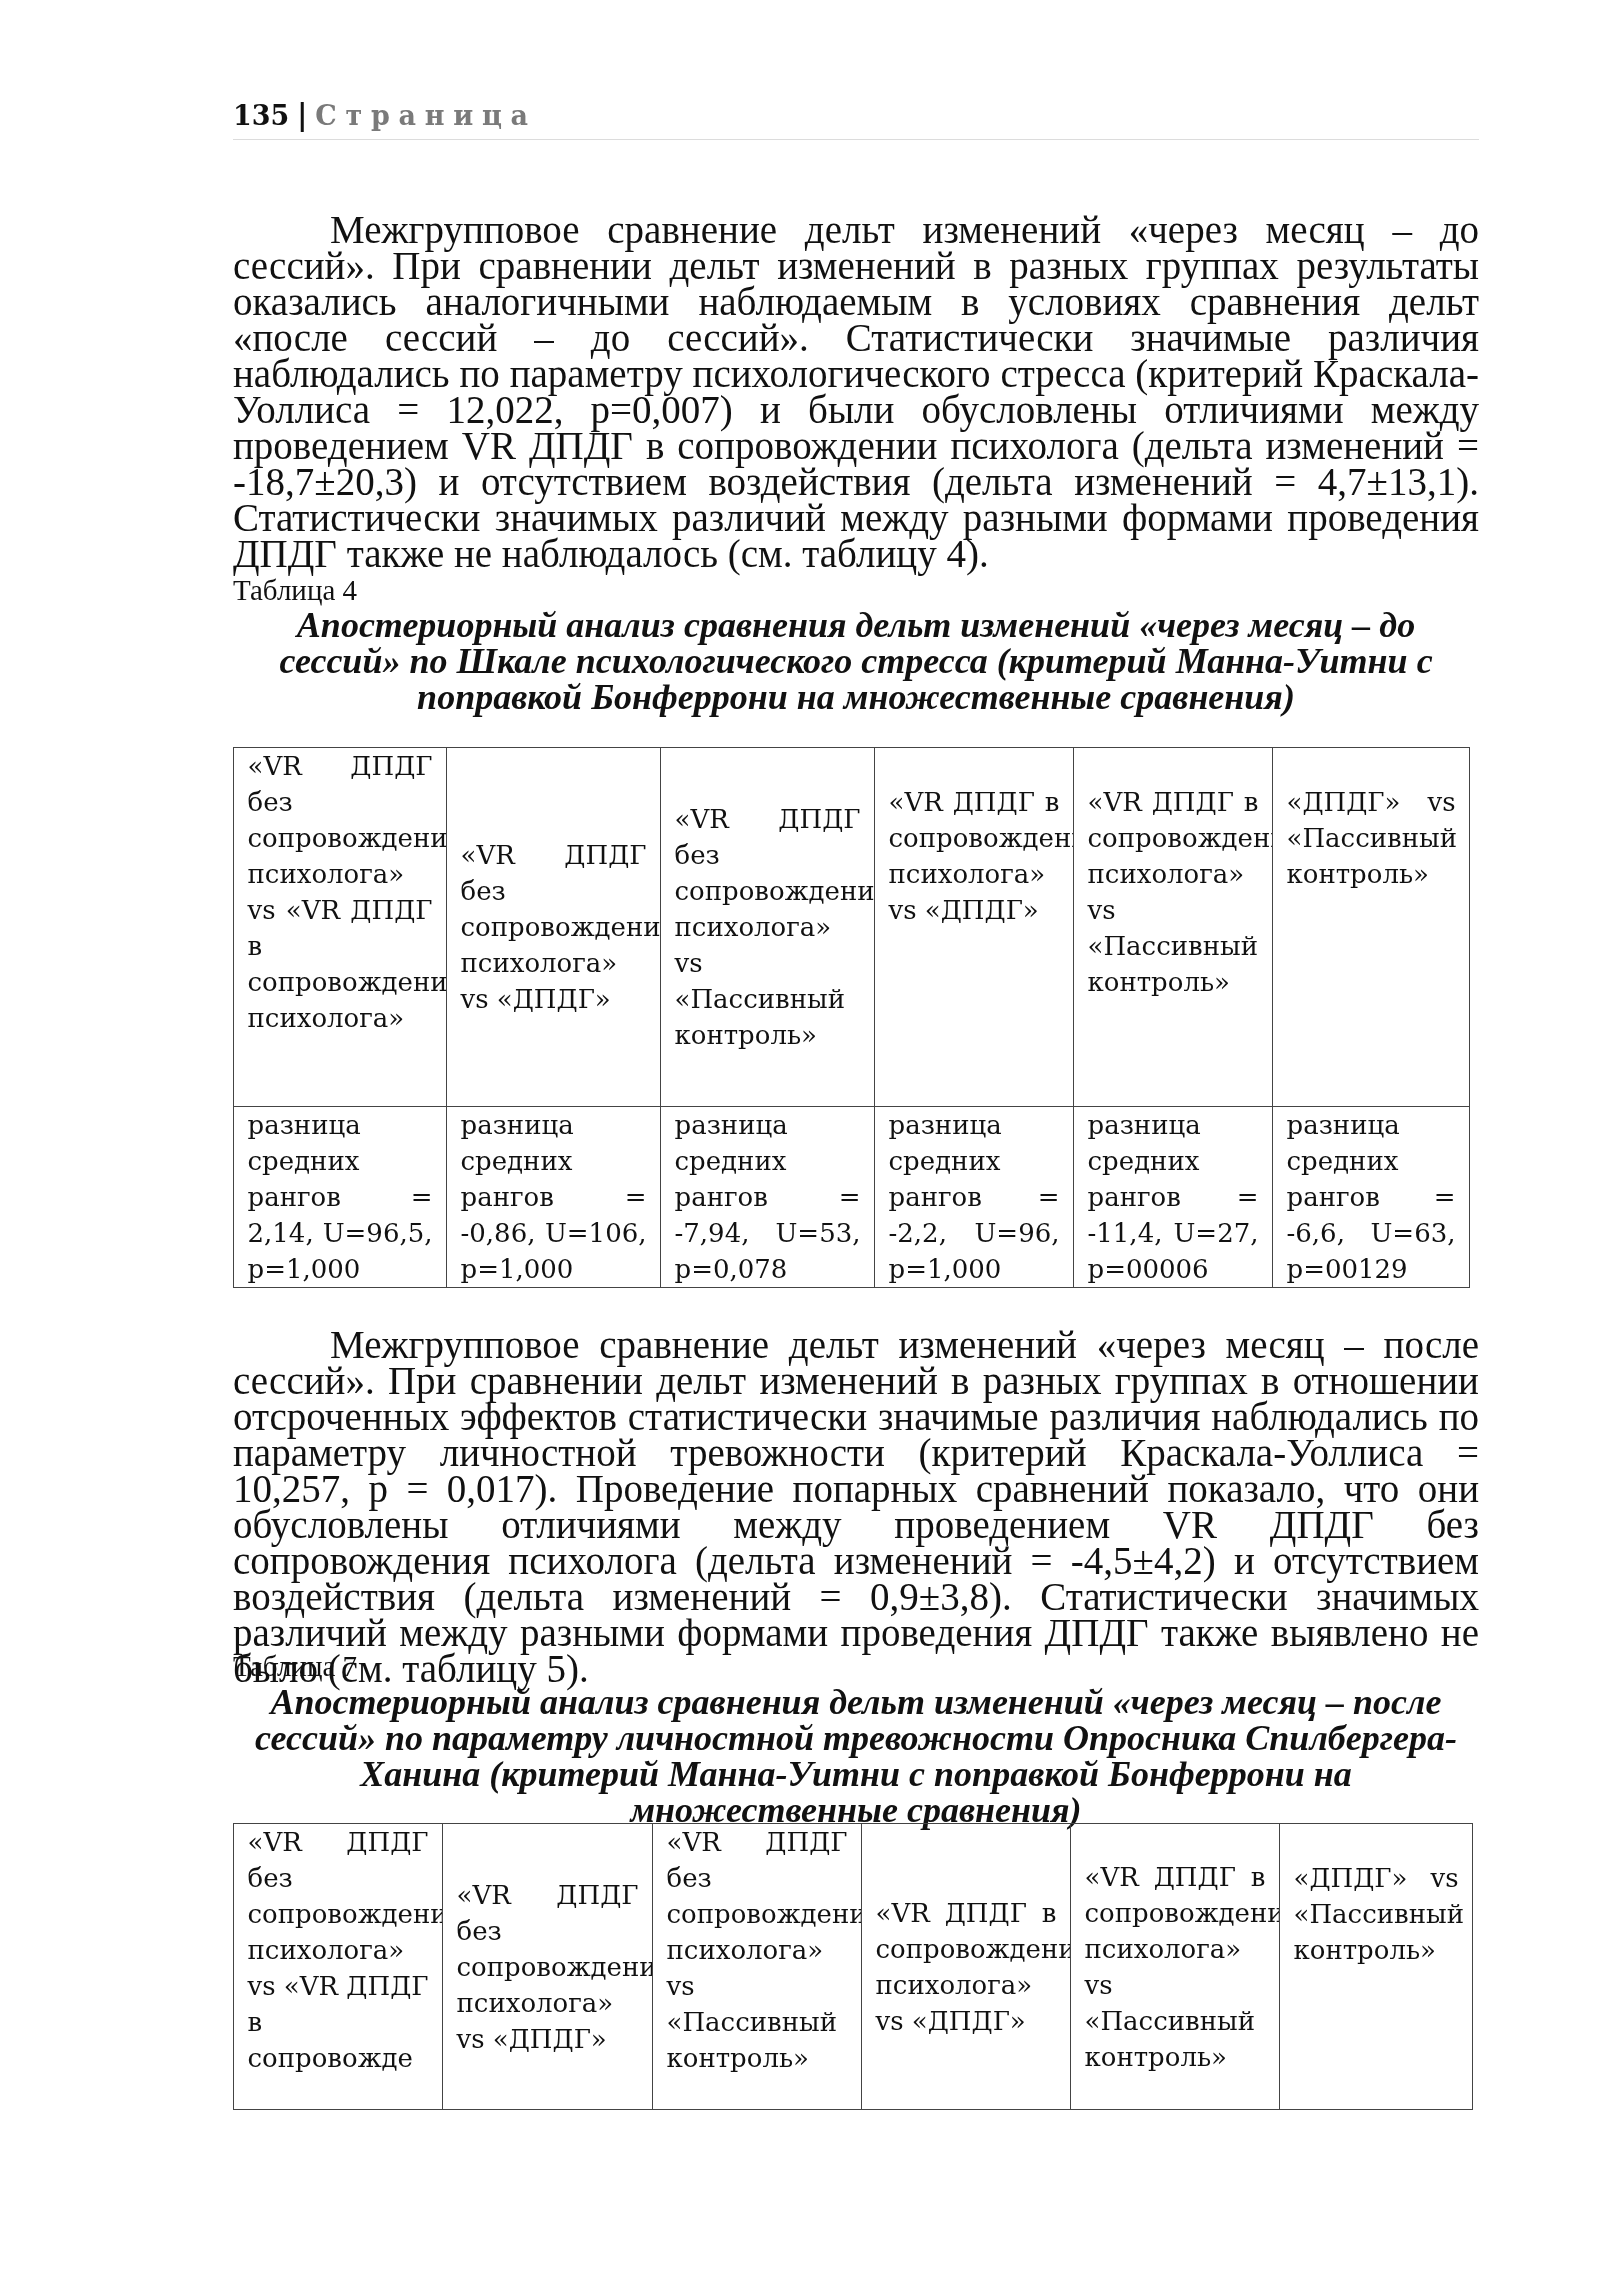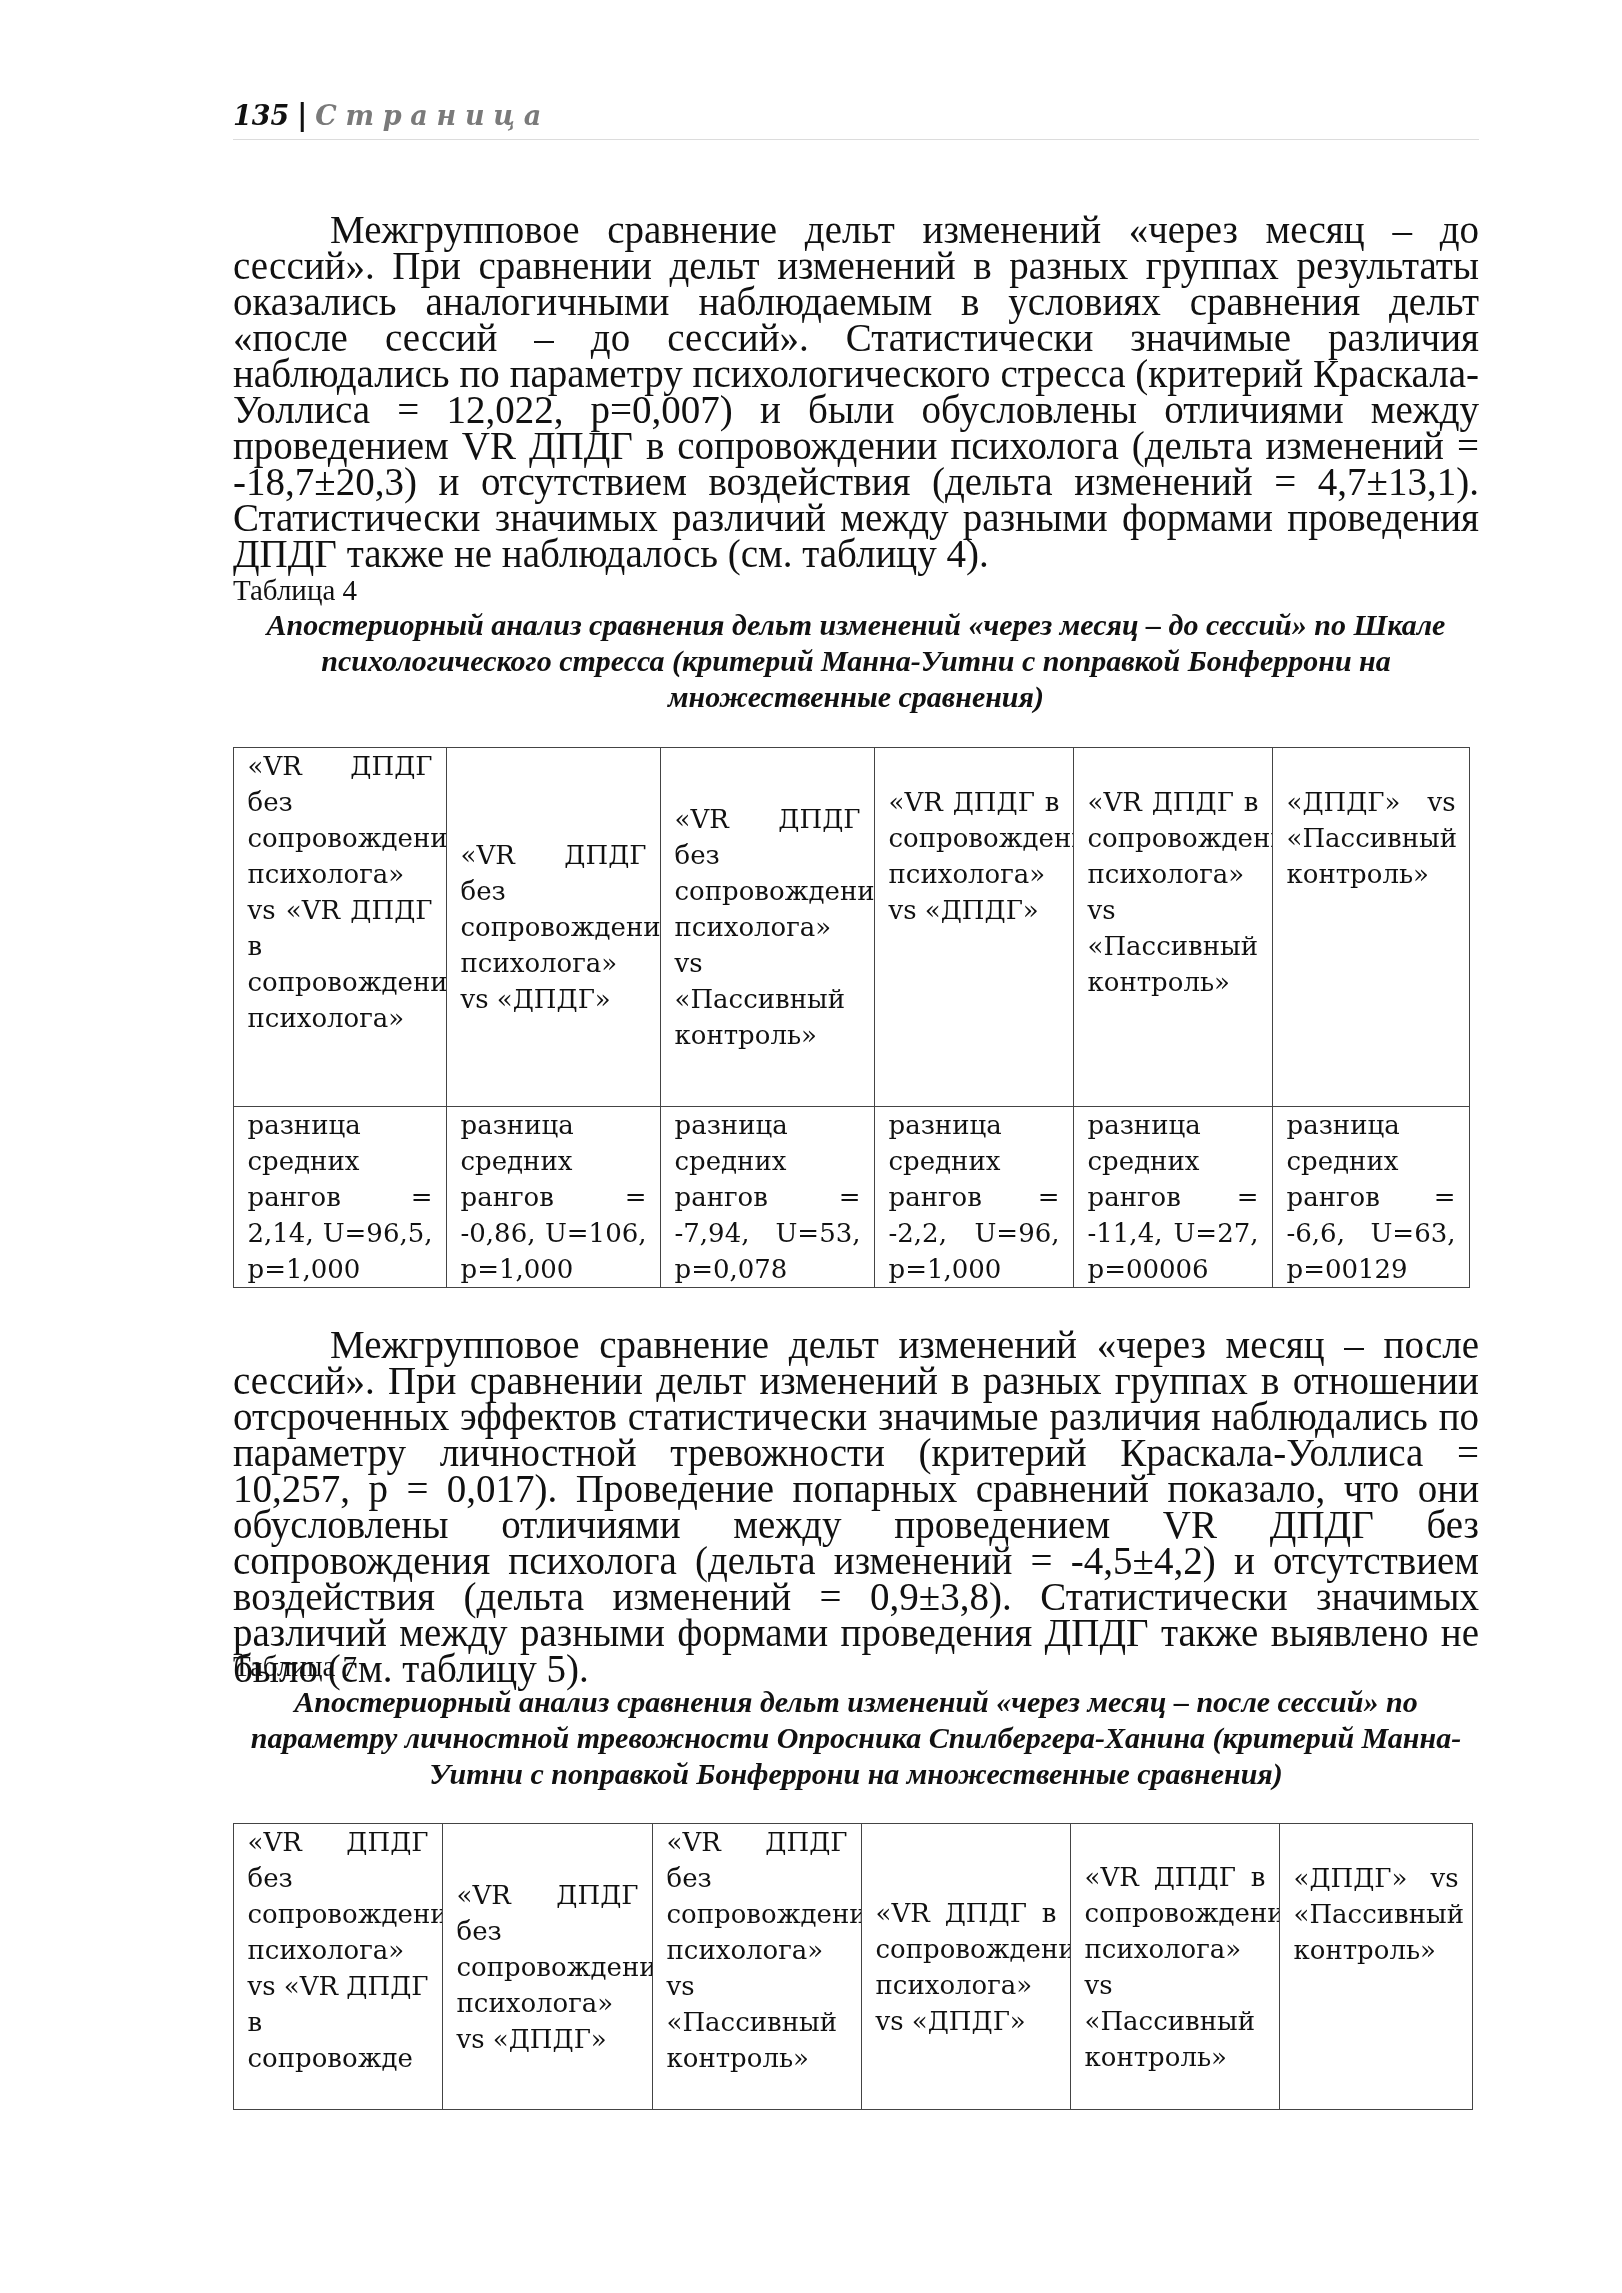--- a/index.html
+++ b/index.html
@@ -4,39 +4,39 @@
   <style>
     html, body { margin: 0; padding: 0; background: #ffffff; }
     body {
       width: 1622px; height: 2293px; position: relative; overflow: hidden;
       font-family: "DejaVu Serif", "Liberation Serif", serif;
       color: #111111;
     }
     .header {
       position: absolute; left: 233px; top: 98px; width: 1246px;
       height: 41px; border-bottom: 1.9px solid #dcdcdc;
-      font-family: "DejaVu Serif", serif; font-weight: bold; font-style: italic;
+      font-family: "DejaVu Serif", serif; font-weight: bold;
     }
     .header .num { font-size: 27px; color: #111; }
     .header .bar { font-size: 29px; color: #111; margin: 0 7.7px; }
     .header .word { font-size: 27px; color: #7a7a7a; letter-spacing: 8.7px; }
 
     .para {
       position: absolute; left: 233px; width: 1246px;
       font-family: "Liberation Serif", "DejaVu Serif", serif;
       font-size: 39px; line-height: 36px; text-align: justify;
       text-indent: 97px; margin: 0;
     }
     .tbl-label {
       position: absolute; left: 233px; width: 1246px; text-align: left;
       font-family: "Liberation Serif", serif; font-size: 29px; line-height: 36px;
     }
     .tbl-caption {
       position: absolute; left: 233px; width: 1246px; text-align: center;
-      font-family: "Liberation Serif", serif; font-size: 30px; line-height: 36px;
+      font-family: "Liberation Serif", serif; font-size: 36px; line-height: 36px;
       font-weight: bold; font-style: italic;
     }
     table.data {
       position: absolute; left: 233px; width: 1237px;
       border-collapse: collapse; table-layout: fixed;
       font-family: "DejaVu Serif", serif; font-size: 26px; line-height: 36px;
     }
     table.data td {
       border: 1.9px solid #444; vertical-align: middle; padding: 0 13.5px;
       text-align: justify; word-break: normal; overflow: hidden;

